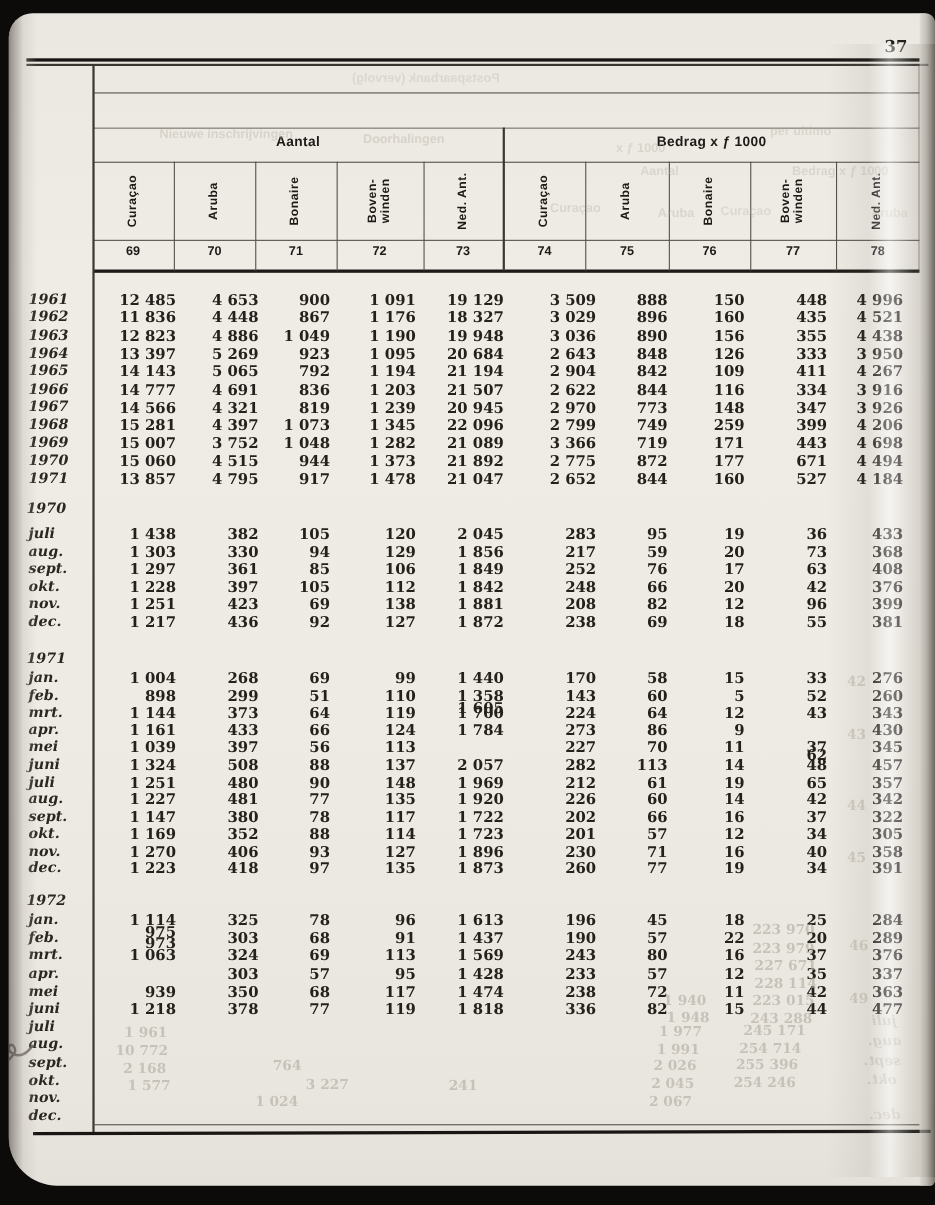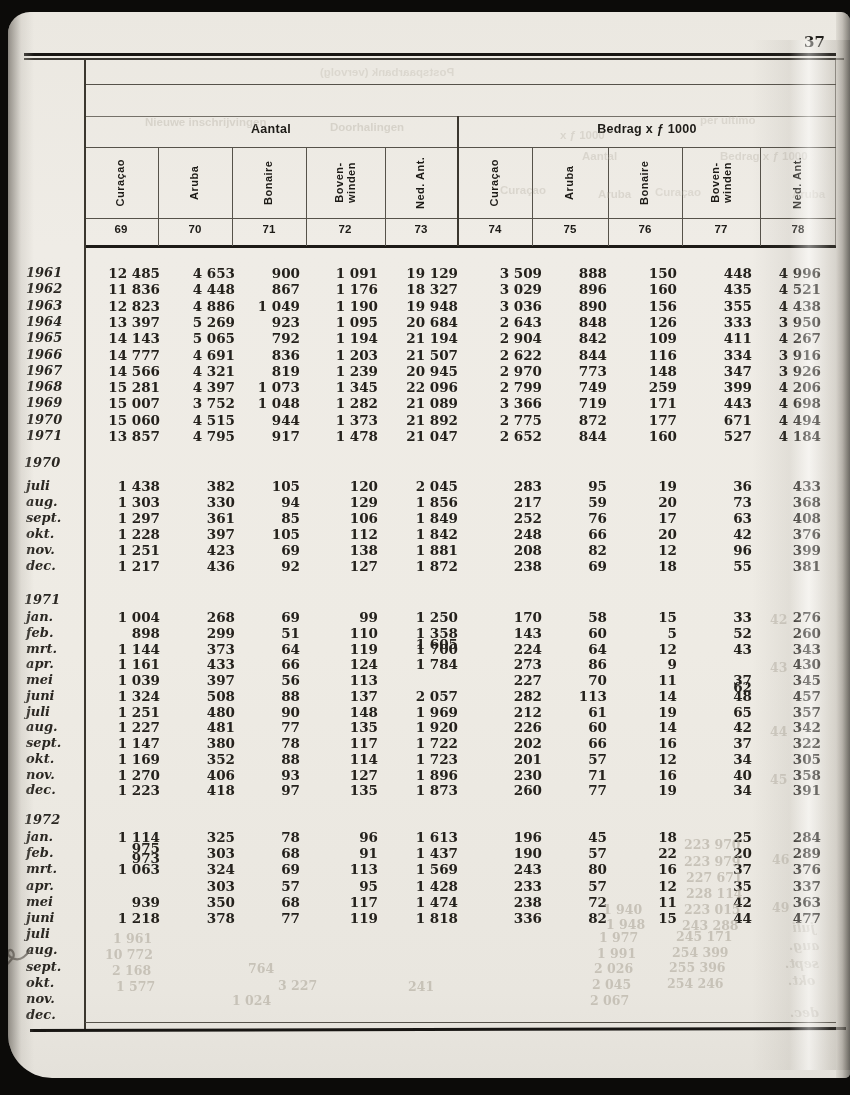--- a/index.html
+++ b/index.html
@@ -298,21 +298,21 @@
         <div class="txt cell" style="left: 515px; top: 558px;">69</div>
         <div class="txt cell" style="left: 585px; top: 558px;">18</div>
         <div class="txt cell" style="left: 660px; top: 558px;">55</div>
         <div class="txt cell" style="left: 729px; top: 558px;">381</div>
         <div class="txt seclabel" style="left: 24px; top: 592px;">1971</div>
         <div class="txt rowlabel" style="left: 26px; top: 609px;">jan.</div>
         <div class="txt cell" style="left: 68px; top: 609px;">1 004</div>
         <div class="txt cell" style="left: 143px; top: 609px;">268</div>
         <div class="txt cell" style="left: 208px; top: 609px;">69</div>
         <div class="txt cell" style="left: 286px; top: 609px;">99</div>
-        <div class="txt cell" style="left: 366px; top: 609px;">1 250</div>
+        <div class="txt cell" style="left: 366px; top: 609px;">1 440</div>
         <div class="txt cell" style="left: 450px; top: 609px;">170</div>
         <div class="txt cell" style="left: 515px; top: 609px;">58</div>
         <div class="txt cell" style="left: 585px; top: 609px;">15</div>
         <div class="txt cell" style="left: 660px; top: 609px;">33</div>
         <div class="txt cell" style="left: 729px; top: 609px;">276</div>
         <div class="txt rowlabel" style="left: 26px; top: 624.75px;">feb.</div>
         <div class="txt cell" style="left: 68px; top: 624.75px;">898</div>
         <div class="txt cell" style="left: 143px; top: 624.75px;">299</div>
         <div class="txt cell" style="left: 208px; top: 624.75px;">51</div>
         <div class="txt cell" style="left: 286px; top: 624.75px;">110</div>
@@ -543,21 +543,21 @@
         <div class="txt ghost" style="left: 594px; top: 961px;">2 026</div>
         <div class="txt ghost" style="left: 592px; top: 977px;">2 045</div>
         <div class="txt ghost" style="left: 590px; top: 993px;">2 067</div>
         <div class="txt ghost" style="left: 684px; top: 837px;">223 970</div>
         <div class="txt ghost" style="left: 684px; top: 854px;">223 979</div>
         <div class="txt ghost" style="left: 686px; top: 870px;">227 671</div>
         <div class="txt ghost" style="left: 686px; top: 886px;">228 114</div>
         <div class="txt ghost" style="left: 684px; top: 902px;">223 015</div>
         <div class="txt ghost" style="left: 682px; top: 918px;">243 288</div>
         <div class="txt ghost" style="left: 676px; top: 929px;">245 171</div>
-        <div class="txt ghost" style="left: 672px; top: 945px;">254 399</div>
+        <div class="txt ghost" style="left: 672px; top: 945px;">254 714</div>
         <div class="txt ghost" style="left: 669px; top: 960px;">255 396</div>
         <div class="txt ghost" style="left: 667px; top: 976px;">254 246</div>
         <div class="txt ghost m" style="left: 792px; top: 920px; opacity: 0.45;">juli</div>
         <div class="txt ghost m" style="left: 789px; top: 938px; opacity: 0.45;">aug.</div>
         <div class="txt ghost m" style="left: 785px; top: 956px; opacity: 0.45;">sept.</div>
         <div class="txt ghost m" style="left: 788px; top: 973px; opacity: 0.45;">okt.</div>
         <div class="txt ghost m" style="left: 790px; top: 1005px; opacity: 0.45;">dec.</div>
       </div>
 
     <svg class="ink-mark" width="34" height="44" viewBox="0 0 34 44">

